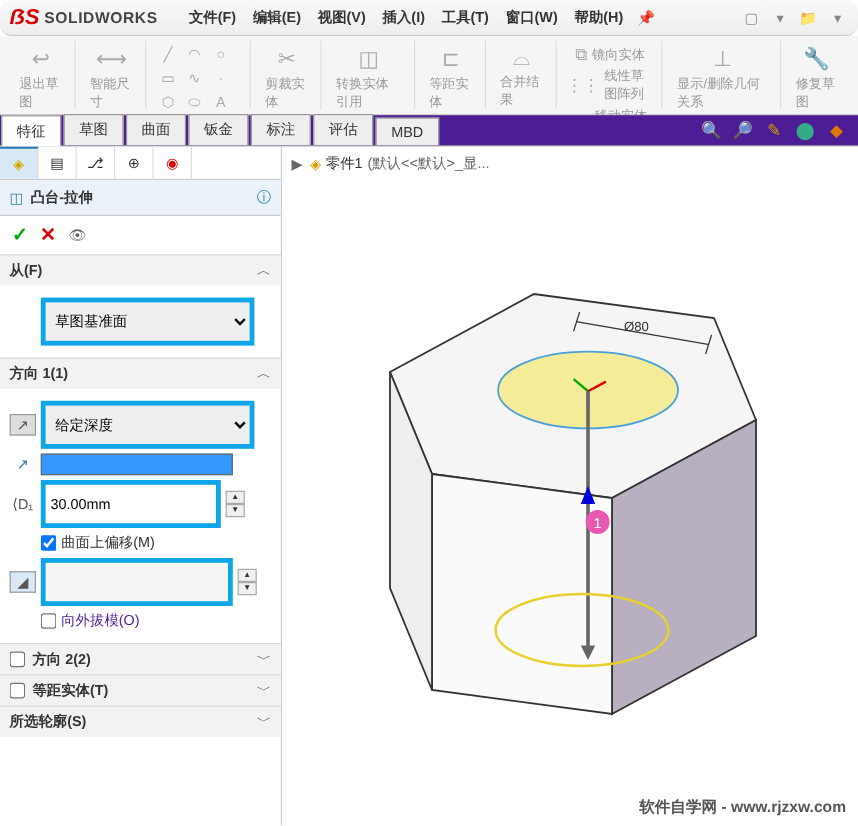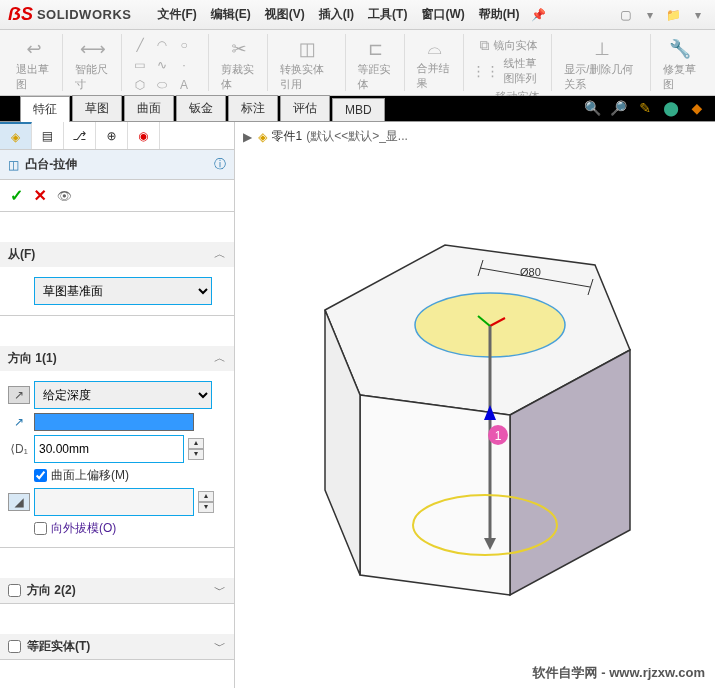--- a/index.html
+++ b/index.html
@@ -1,40 +1,40 @@
 <!DOCTYPE html>
 <html><head>
 <meta charset="utf-8">
 <style>
 * { box-sizing: border-box; margin: 0; padding: 0; font-family: "Microsoft YaHei", Arial, sans-serif; }
 body { width: 715px; height: 688px; background: #fff; font-size: 12px; color: #333; overflow: hidden; position: relative; }
 
 
-.titlebar { height: 30px; background: linear-gradient(#f9f9f9, #eee); display: flex; align-items: center; border-bottom: 1px solid #ccc; }
+.titlebar { height: 30px; background: linear-gradient(#f9f9f9, #eee); display: flex; align-items: center; border-bottom: 1px solid #ccc; border-radius: 10px; }
 .logo { display: flex; align-items: center; padding: 0 8px; font-weight: bold; color: #b00; }
 .logo-ds { color: #d00; font-style: italic; font-size: 18px; margin-right: 4px; }
 .logo-text { color: #444; font-size: 13px; letter-spacing: 0.5px; }
 .menu { display: flex; gap: 2px; margin-left: 12px; }
 .menu-item { padding: 4px 6px; cursor: pointer; font-weight: bold; }
 .title-icons { margin-left: auto; display: flex; gap: 6px; padding-right: 8px; }
 .title-icon { width: 18px; height: 18px; display: flex; align-items: center; justify-content: center; color: #888; }
 
 
 .ribbon { height: 66px; background: #f5f5f5; border-bottom: 1px solid #ccc; display: flex; padding: 4px 6px; gap: 2px; }
 .ribbon-group { display: flex; flex-direction: column; align-items: center; padding: 2px 6px; border-right: 1px solid #ddd; }
 .ribbon-group:last-child { border-right: none; }
 .ribbon-btn { display: flex; flex-direction: column; align-items: center; padding: 2px 4px; cursor: pointer; color: #999; font-size: 11px; }
 .ribbon-btn .icn { font-size: 18px; margin-bottom: 2px; color: #aaa; }
 .ribbon-small { display: flex; flex-wrap: wrap; gap: 2px; width: 72px; }
 .ribbon-small .s { width: 20px; height: 18px; display: flex; align-items: center; justify-content: center; color: #aaa; font-size: 12px; }
 .ribbon-row { display: flex; align-items: center; gap: 4px; color: #999; font-size: 11px; padding: 1px 0; }
 .ribbon-row .icn { font-size: 14px; color: #aaa; }
 
 
-.tabs { height: 26px; background: #000000; display: flex; align-items: flex-end; border-bottom: 1px solid #999; padding-left: 20px; position: relative; }
+.tabs { height: 26px; background: #4c1d95; display: flex; align-items: flex-end; border-bottom: 1px solid #999; padding-left: 1px; position: relative; }
 .tab { padding: 4px 12px; border: 1px solid #999; border-bottom: none; background: #eee; margin-right: 2px; position: relative; }
 .tab.active { background: #fff; top: 1px; }
 .view-tools { position: absolute; right: 8px; top: 2px; display: flex; gap: 6px; }
 .view-tools .vt { width: 20px; height: 20px; display: flex; align-items: center; justify-content: center; font-size: 14px; }
 
 
 .main { display: flex; height: calc(100% - 30px - 66px - 26px); position: relative; }
 
 
 .panel { width: 235px; border-right: 1px solid #ccc; background: #fff; overflow: auto; }
@@ -44,27 +44,27 @@
 .feature-header { display: flex; align-items: center; padding: 6px 8px; border-bottom: 1px solid #ccc; background: #eaf1f8; }
 .feature-header .icn { color: #2a7ab0; margin-right: 6px; }
 .feature-header .title { font-weight: bold; flex: 1; }
 .feature-header .help { color: #2a7ab0; cursor: pointer; }
 .confirm-bar { display: flex; gap: 10px; padding: 6px 10px; align-items: center; }
 .confirm-bar .ok { color: #0a0; font-size: 16px; font-weight: bold; }
 .confirm-bar .cancel { color: #d00; font-size: 16px; font-weight: bold; }
 .confirm-bar .eye { color: #666; }
 
 .section { border-top: 1px solid #ccc; }
-.section-hdr { display: flex; padding: 4px 8px; background: #f2f2f2; cursor: pointer; margin-top: 30px; }
+.section-hdr { display: flex; padding: 4px 8px; background: #f2f2f2; cursor: pointer; }
 .section-hdr .label { flex: 1; font-weight: bold; }
 .section-hdr .chev { color: #666; }
 .section-body { padding: 6px 8px; }
 .row { display: flex; align-items: center; gap: 4px; margin: 4px 0; }
 .row .icn { width: 22px; text-align: center; color: #555; }
-select, input[type=text] { border: 1px solid #0ea5e9; padding: 2px 4px; font-size: 12px; height: 28px; }
+select, input[type=text] { border: 4px solid #0ea5e9; padding: 2px 4px; font-size: 12px; height: 40px; }
 .sel { width: 178px; }
 .spin { display: flex; flex-direction: column; }
 .spin-btn { width: 16px; height: 11px; border: 1px solid #aaa; background: #f0f0f0; font-size: 8px; line-height: 8px; text-align: center; }
 .color-swatch { width: 160px; height: 18px; background: #3399ff; border: 1px solid #666; }
 .chk { display: flex; align-items: center; gap: 4px; margin: 4px 0 4px 26px; }
 
 
 .viewport { flex: 1; position: relative; background: #fff; }
 .breadcrumb { position: absolute; top: 6px; left: 8px; display: flex; align-items: center; gap: 4px; font-size: 12px; }
 .breadcrumb .bc-icon { color: #d6a000; }

